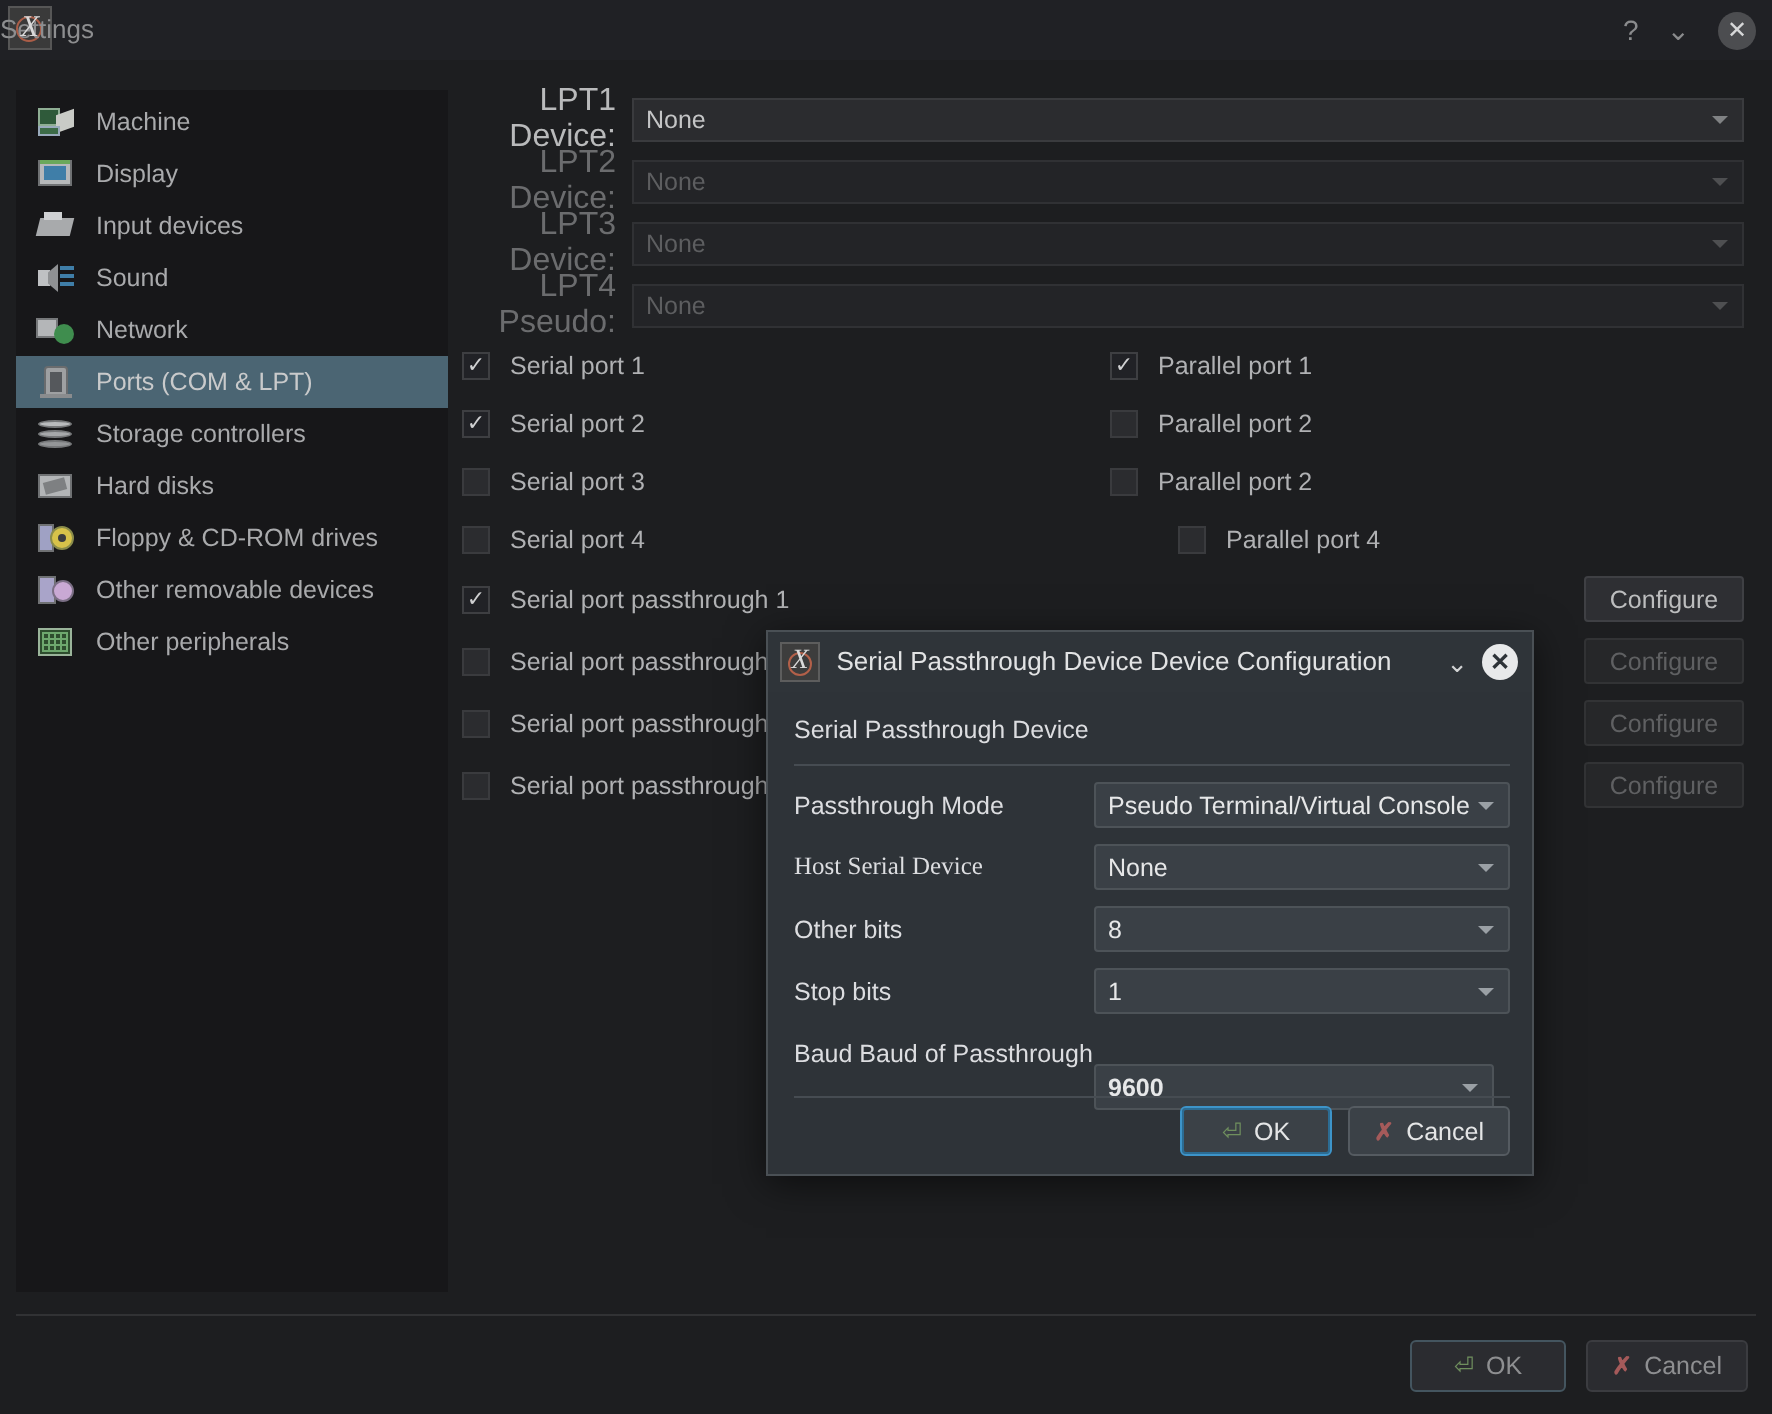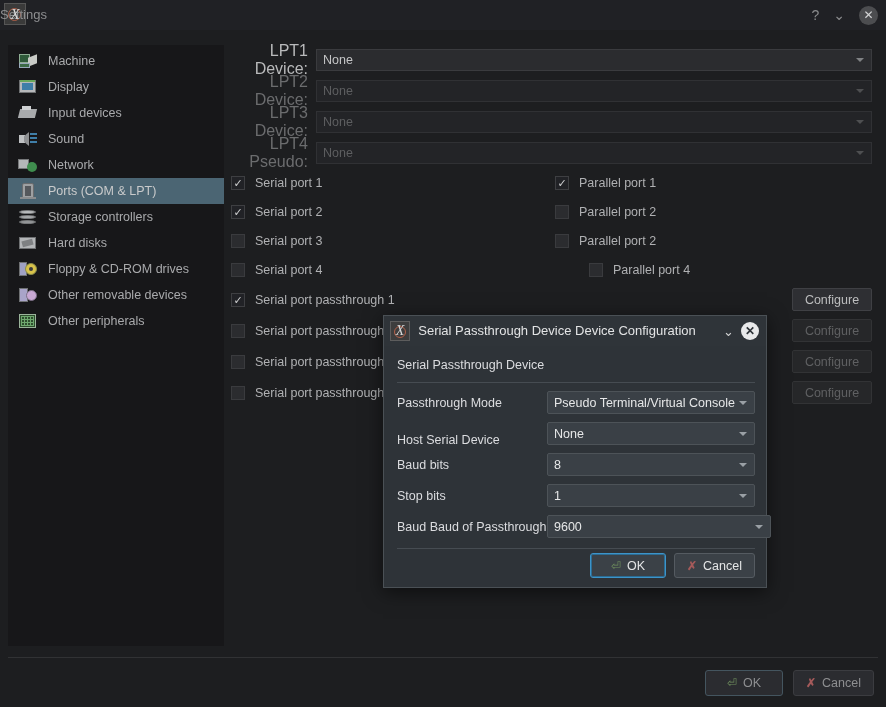--- a/index.html
+++ b/index.html
@@ -459,48 +459,48 @@
     <div class="dlg-hr" style="top:66px;"></div>
 
     <div class="dlg-row" style="top:75px;">
       <span class="dlg-lbl">Passthrough Mode</span>
     </div>
     <div class="dlg-combo" style="left:163px;top:75px;width:208px;">
       <span>Pseudo Terminal/Virtual Console</span>
       <span class="arrow"></span>
     </div>
 
-    <div class="dlg-row" style="top:112px;">
+    <div class="dlg-row" style="top:106px;font-family:Liberation Serif, serif;">
       <span class="dlg-lbl">Host Serial Device</span>
     </div>
     <div class="dlg-combo" style="left:163px;top:106px;width:208px;">
       <span>None</span>
       <span class="arrow"></span>
     </div>
 
     <div class="dlg-row" style="top:137px;">
-      <span class="dlg-lbl">Baud bits</span>
+      <span class="dlg-lbl">Other bits</span>
     </div>
     <div class="dlg-combo" style="left:163px;top:137px;width:208px;">
       <span>8</span>
       <span class="arrow"></span>
     </div>
 
     <div class="dlg-row" style="top:168px;">
       <span class="dlg-lbl">Stop bits</span>
     </div>
     <div class="dlg-combo" style="left:163px;top:168px;width:208px;">
       <span>1</span>
       <span class="arrow"></span>
     </div>
 
     <div class="dlg-row" style="top:199px;">
       <span class="dlg-lbl">Baud Baud of Passthrough</span>
     </div>
-    <div class="dlg-combo" style="left:163px;top:199px;width:224px;">
+    <div class="dlg-combo" style="left:163px;top:216px;width:200px;font-weight:bold;">
       <span>9600</span>
       <span class="arrow"></span>
     </div>
 
     <div class="dlg-hr" style="top:232px;"></div>
 
     <div class="dlg-btns">
       <div class="dlg-btn focused">
         <span class="gicon">⏎</span>
         <span>OK</span>

